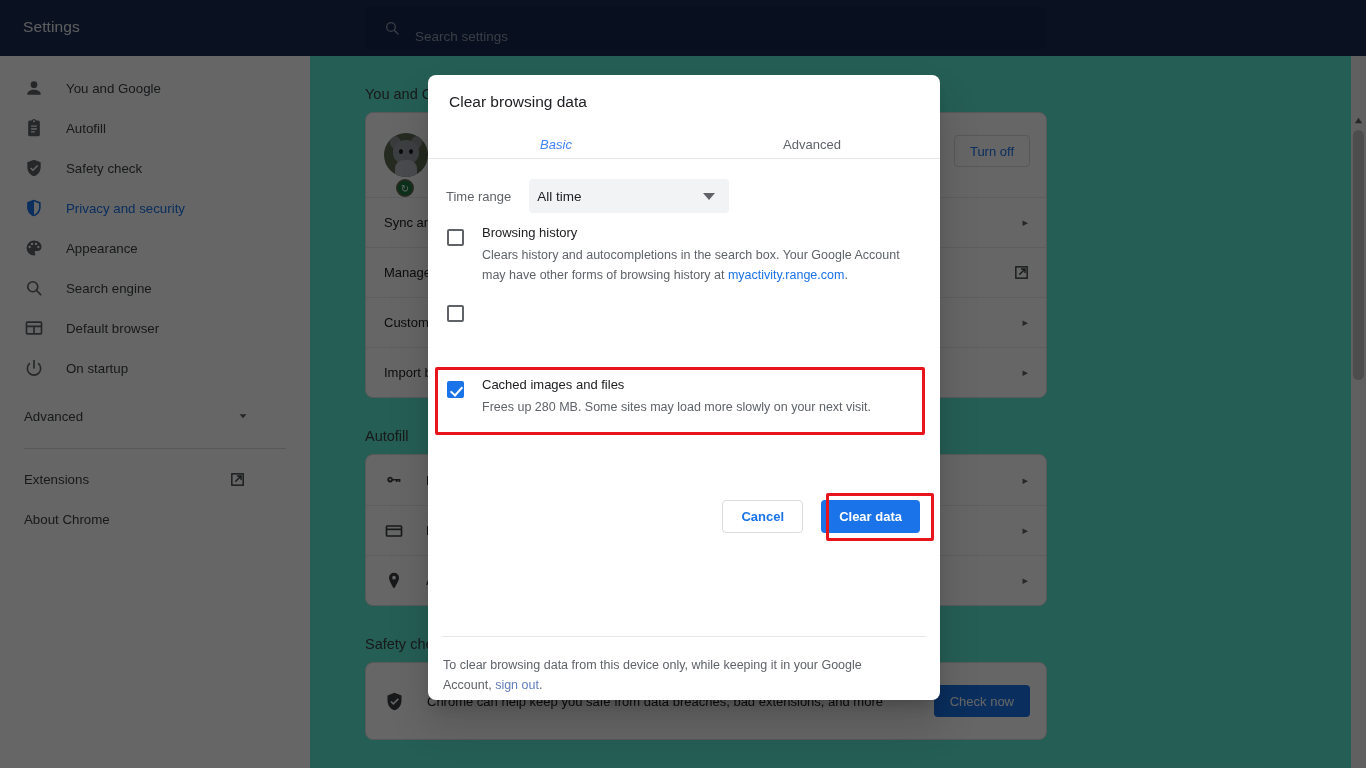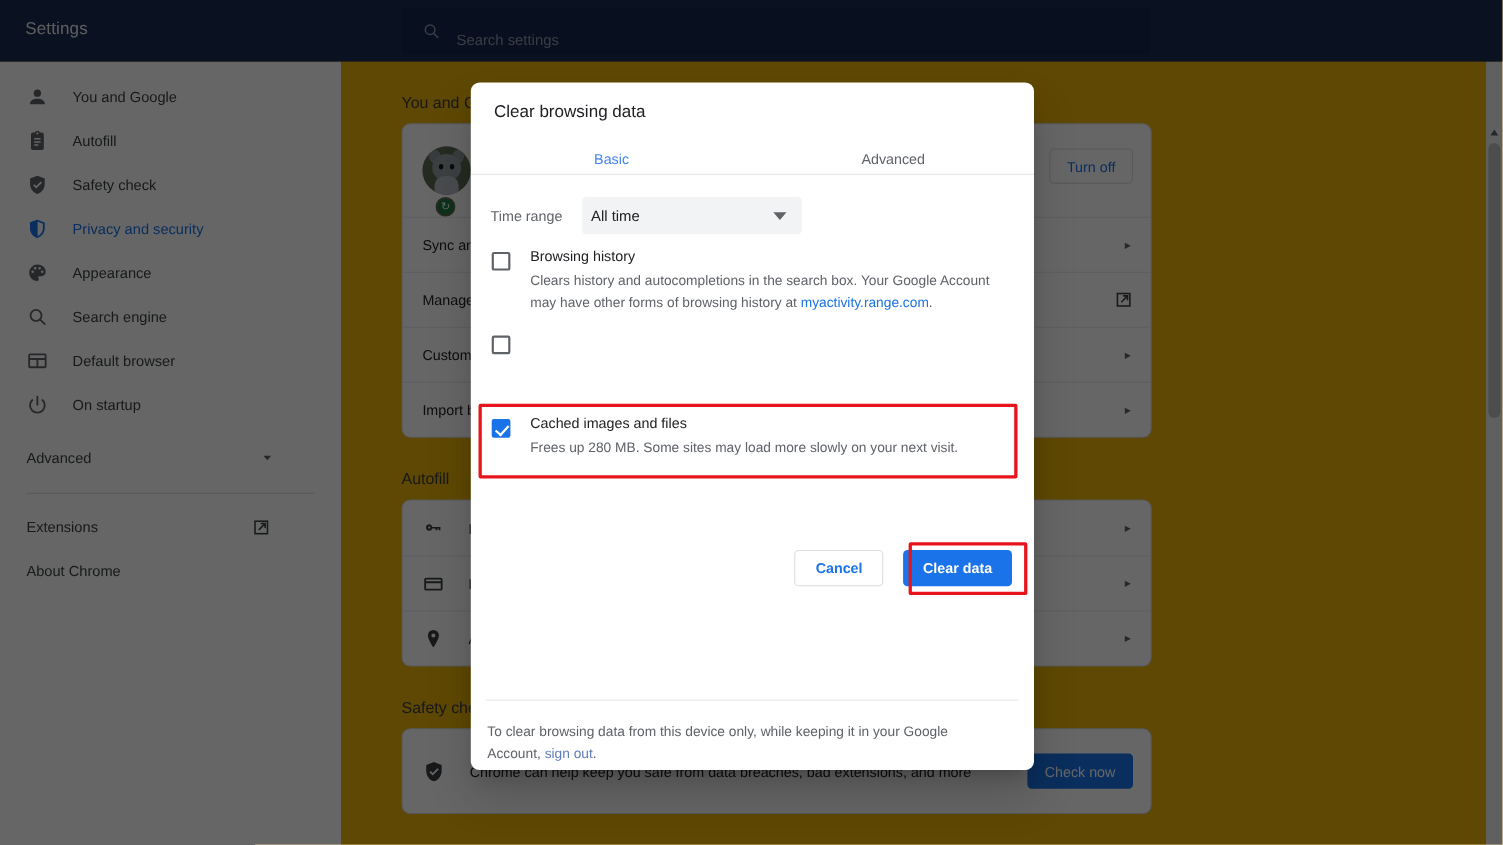--- a/index.html
+++ b/index.html
@@ -8,21 +8,21 @@
     margin: 0; padding: 0;
     width: 1366px; height: 768px;
     overflow: hidden;
     font-family: "Liberation Sans", sans-serif;
     background: #ffffff;
   }
 
   #root { position: relative; width: 1366px; height: 768px; overflow: hidden; }
 
   
-  .bg-layer { position: absolute; inset: 0; background: #eab308; }
+  .bg-layer { position: absolute; inset: 0; background: #5eead4; }
 
   .topbar {
     position: absolute; top: 0; left: 0; width: 1366px; height: 56px;
     background: #1a2b52;
   }
   .topbar-title {
     position: absolute; left: 23px; top: 18px;
     font-size: 15.5px; color: #e6e8eb; letter-spacing: .1px;
   }
   .search-wrap {
@@ -105,21 +105,21 @@
   
   .dialog {
     position: absolute; left: 428px; top: 75px; width: 512px; height: 625px;
     background: #fff; border-radius: 8px;
     box-shadow: 0 11px 15px -7px rgba(0,0,0,.2), 0 24px 38px 3px rgba(0,0,0,.14);
     overflow: hidden;
   }
   .dlg-title { position: absolute; left: 21px; top: 18px; font-size: 15.5px; color: #202124; }
   .tabs { position: absolute; left: 0; top: 52px; width: 512px; height: 36px; display: flex; }
   .tab { flex: 1; text-align: center; font-size: 13px; line-height: 36px; cursor: pointer; }
-  .tab.sel { color: #4285f4; }
+  .tab.sel { color: #4285f4; font-style: italic; }
   .tab.unsel { color: #5f6368; }
   .tab-rule { position: absolute; left: 0; top: 83px; width: 512px; height: 1px; background: #e5e7e9; }
 
   .timerange { position: absolute; left: 18px; top: 104px; display: flex; align-items: center; }
   .tr-label { font-size: 13px; color: #5f6368; margin-right: 18px; }
   .tr-select {
     position: relative; width: 200px; height: 34px; background: #f1f3f4;
     border-radius: 4px; border: 0; cursor: pointer; display: flex; align-items: center;
   }
   .tr-value { font-size: 13.5px; color: #202124; margin-left: 8px; }

